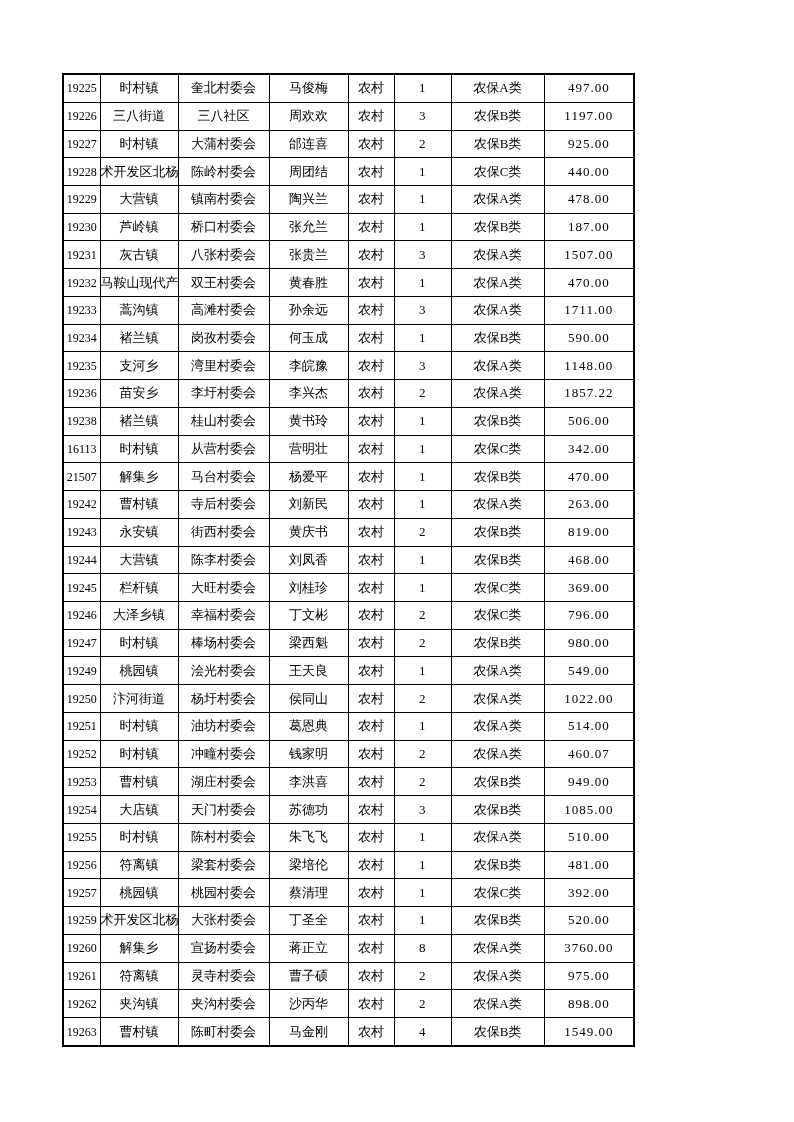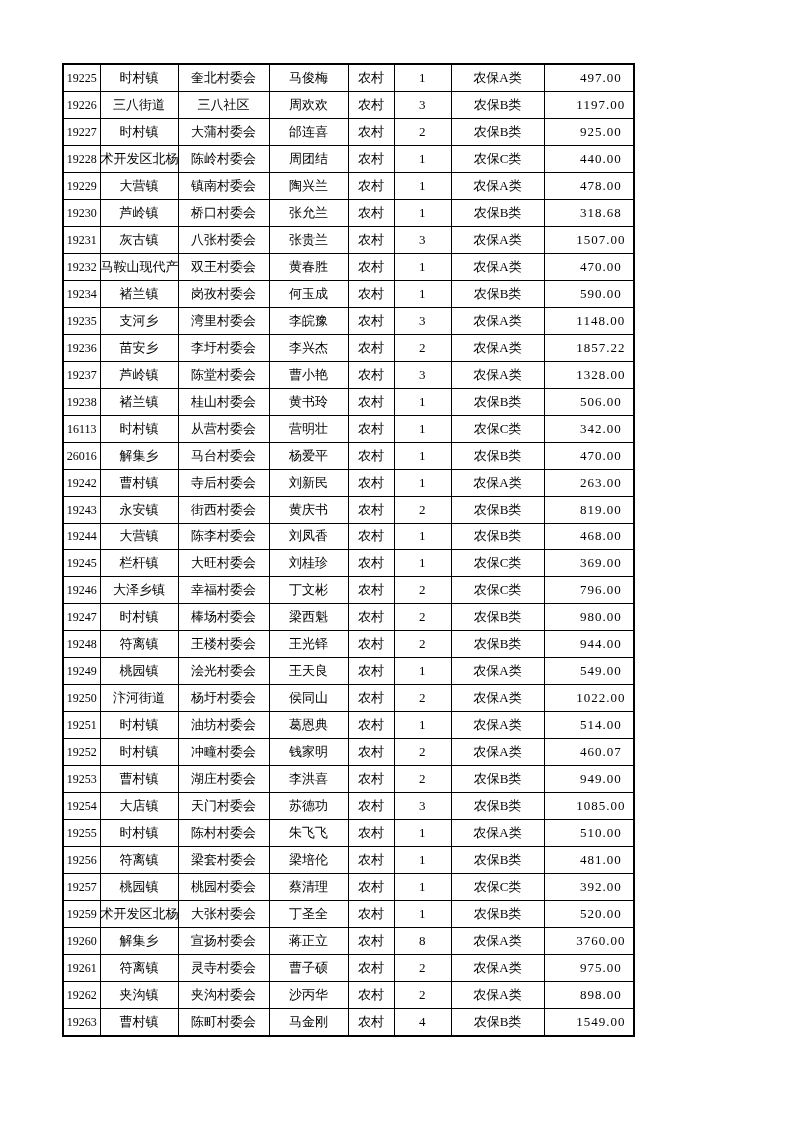--- a/index.html
+++ b/index.html
@@ -16,21 +16,21 @@
   .page {
     position: relative;
     width: 794px;
     height: 1122px;
     background: #ffffff;
     overflow: hidden;
   }
   table.datatable {
     position: absolute;
     left: 62px;
-    top: 63px;
+    top: 73px;
     width: 571px;
     height: 974px;
     border-collapse: collapse;
     table-layout: fixed;
     border: 2px solid #000000;
   }
   table.datatable td {
     border: 1.5px solid #000000;
     padding: 0;
     text-align: center;
@@ -39,21 +39,21 @@
     line-height: 24px;
     overflow: hidden;
   }
   .cellbox {
     overflow: hidden;
     white-space: nowrap;
     width: 100%;
   }
   
   td.c0 .cellbox { font-size: 12px; }          
-  td.c7 .cellbox { letter-spacing: 1px; padding-left: 12px; }      
+  td.c7 .cellbox { letter-spacing: 1px; }      
   td.c5 .cellbox { letter-spacing: 0.5px; }    
 </style>
 </head>
 <body>
 
 <div class="page">
   <table class="datatable">
     <colgroup>
       <col style="width:37px">
       <col style="width:78px">
@@ -211,21 +211,21 @@
           <td class="c4">
             <div class="cellbox">农村</div>
           </td>
           <td class="c5">
             <div class="cellbox">1</div>
           </td>
           <td class="c6">
             <div class="cellbox">农保B类</div>
           </td>
           <td class="c7">
-            <div class="cellbox">318.68</div>
+            <div class="cellbox">187.00</div>
           </td>
         </tr>
         <tr>
           <td class="c0">
             <div class="cellbox">19231</div>
           </td>
           <td class="c1">
             <div class="cellbox">灰古镇</div>
           </td>
           <td class="c2">
@@ -268,20 +268,46 @@
           </td>
           <td class="c6">
             <div class="cellbox">农保A类</div>
           </td>
           <td class="c7">
             <div class="cellbox">470.00</div>
           </td>
         </tr>
         <tr>
           <td class="c0">
+            <div class="cellbox">19233</div>
+          </td>
+          <td class="c1">
+            <div class="cellbox">蒿沟镇</div>
+          </td>
+          <td class="c2">
+            <div class="cellbox">高滩村委会</div>
+          </td>
+          <td class="c3">
+            <div class="cellbox">孙余远</div>
+          </td>
+          <td class="c4">
+            <div class="cellbox">农村</div>
+          </td>
+          <td class="c5">
+            <div class="cellbox">3</div>
+          </td>
+          <td class="c6">
+            <div class="cellbox">农保A类</div>
+          </td>
+          <td class="c7">
+            <div class="cellbox">1711.00</div>
+          </td>
+        </tr>
+        <tr>
+          <td class="c0">
             <div class="cellbox">19234</div>
           </td>
           <td class="c1">
             <div class="cellbox">褚兰镇</div>
           </td>
           <td class="c2">
             <div class="cellbox">岗孜村委会</div>
           </td>
           <td class="c3">
             <div class="cellbox">何玉成</div>
@@ -346,46 +372,20 @@
           </td>
           <td class="c6">
             <div class="cellbox">农保A类</div>
           </td>
           <td class="c7">
             <div class="cellbox">1857.22</div>
           </td>
         </tr>
         <tr>
           <td class="c0">
-            <div class="cellbox">19237</div>
-          </td>
-          <td class="c1">
-            <div class="cellbox">芦岭镇</div>
-          </td>
-          <td class="c2">
-            <div class="cellbox">陈堂村委会</div>
-          </td>
-          <td class="c3">
-            <div class="cellbox">曹小艳</div>
-          </td>
-          <td class="c4">
-            <div class="cellbox">农村</div>
-          </td>
-          <td class="c5">
-            <div class="cellbox">3</div>
-          </td>
-          <td class="c6">
-            <div class="cellbox">农保A类</div>
-          </td>
-          <td class="c7">
-            <div class="cellbox">1328.00</div>
-          </td>
-        </tr>
-        <tr>
-          <td class="c0">
             <div class="cellbox">19238</div>
           </td>
           <td class="c1">
             <div class="cellbox">褚兰镇</div>
           </td>
           <td class="c2">
             <div class="cellbox">桂山村委会</div>
           </td>
           <td class="c3">
             <div class="cellbox">黄书玲</div>
@@ -424,21 +424,21 @@
           </td>
           <td class="c6">
             <div class="cellbox">农保C类</div>
           </td>
           <td class="c7">
             <div class="cellbox">342.00</div>
           </td>
         </tr>
         <tr>
           <td class="c0">
-            <div class="cellbox">26016</div>
+            <div class="cellbox">21507</div>
           </td>
           <td class="c1">
             <div class="cellbox">解集乡</div>
           </td>
           <td class="c2">
             <div class="cellbox">马台村委会</div>
           </td>
           <td class="c3">
             <div class="cellbox">杨爱平</div>
           </td>
@@ -602,46 +602,20 @@
             <div class="cellbox">农村</div>
           </td>
           <td class="c5">
             <div class="cellbox">2</div>
           </td>
           <td class="c6">
             <div class="cellbox">农保B类</div>
           </td>
           <td class="c7">
             <div class="cellbox">980.00</div>
-          </td>
-        </tr>
-        <tr>
-          <td class="c0">
-            <div class="cellbox">19248</div>
-          </td>
-          <td class="c1">
-            <div class="cellbox">符离镇</div>
-          </td>
-          <td class="c2">
-            <div class="cellbox">王楼村委会</div>
-          </td>
-          <td class="c3">
-            <div class="cellbox">王光铎</div>
-          </td>
-          <td class="c4">
-            <div class="cellbox">农村</div>
-          </td>
-          <td class="c5">
-            <div class="cellbox">2</div>
-          </td>
-          <td class="c6">
-            <div class="cellbox">农保B类</div>
-          </td>
-          <td class="c7">
-            <div class="cellbox">944.00</div>
           </td>
         </tr>
         <tr>
           <td class="c0">
             <div class="cellbox">19249</div>
           </td>
           <td class="c1">
             <div class="cellbox">桃园镇</div>
           </td>
           <td class="c2">

